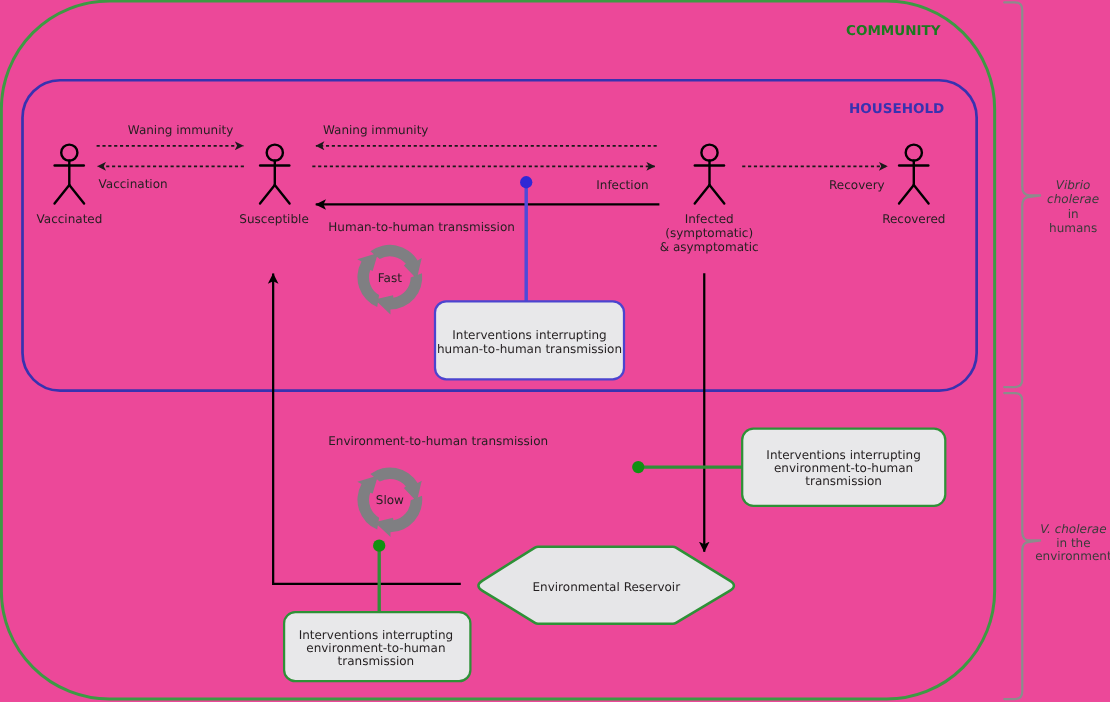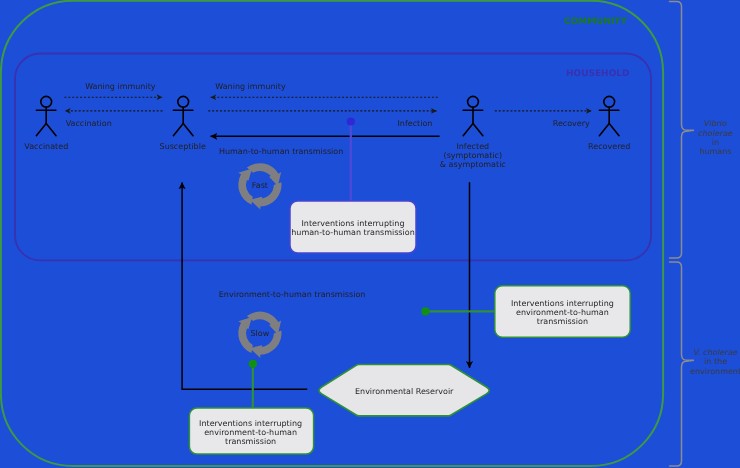--- a/index.html
+++ b/index.html
@@ -1,19 +1,19 @@
 <!DOCTYPE html>
 <html><head>
 <meta charset="utf-8">
 <title>Cholera transmission diagram</title>
 <style>
   html,body{margin:0;padding:0;background:#ffffff;}
   body{width:740px;height:468px;overflow:hidden;
        font-family:"DejaVu Sans",sans-serif;-webkit-font-smoothing:antialiased;text-rendering:geometricPrecision;}
-  #stage{position:relative;width:740px;height:468px;background:#1d4ed8;}
+  #stage{position:relative;width:740px;height:468px;background:#ec4899;}
   svg#art{position:absolute;left:0;top:0;width:740px;height:468px;
           shape-rendering:geometricPrecision;}
   text{paint-order:stroke fill;}
   .txt{font-family:"DejaVu Sans",sans-serif;fill:#231f20;font-size:8px;}
   .zone-ttl{font-family:"DejaVu Sans",sans-serif;font-size:9px;font-weight:bold;}
   .bracket-txt{font-family:"DejaVu Sans",sans-serif;fill:#3b3b3b;font-size:8px;}
   .badge-txt{font-family:"DejaVu Sans",sans-serif;fill:#231f20;font-size:8px;}
 </style>
 </head>
 <body>

